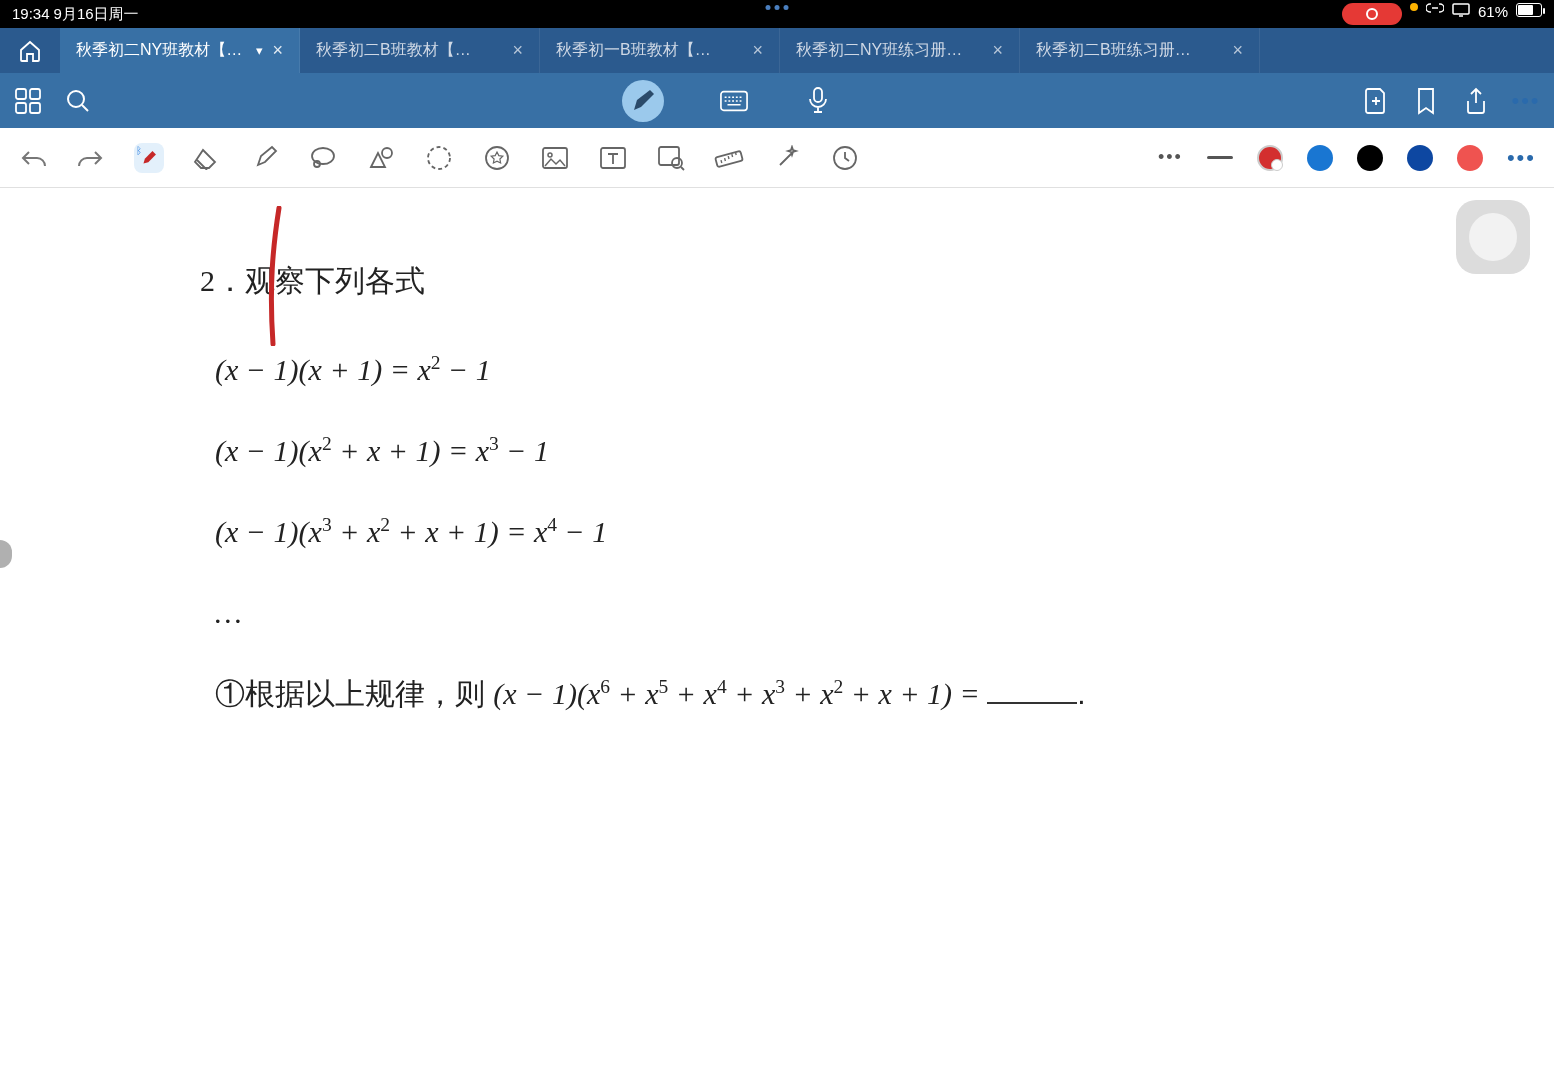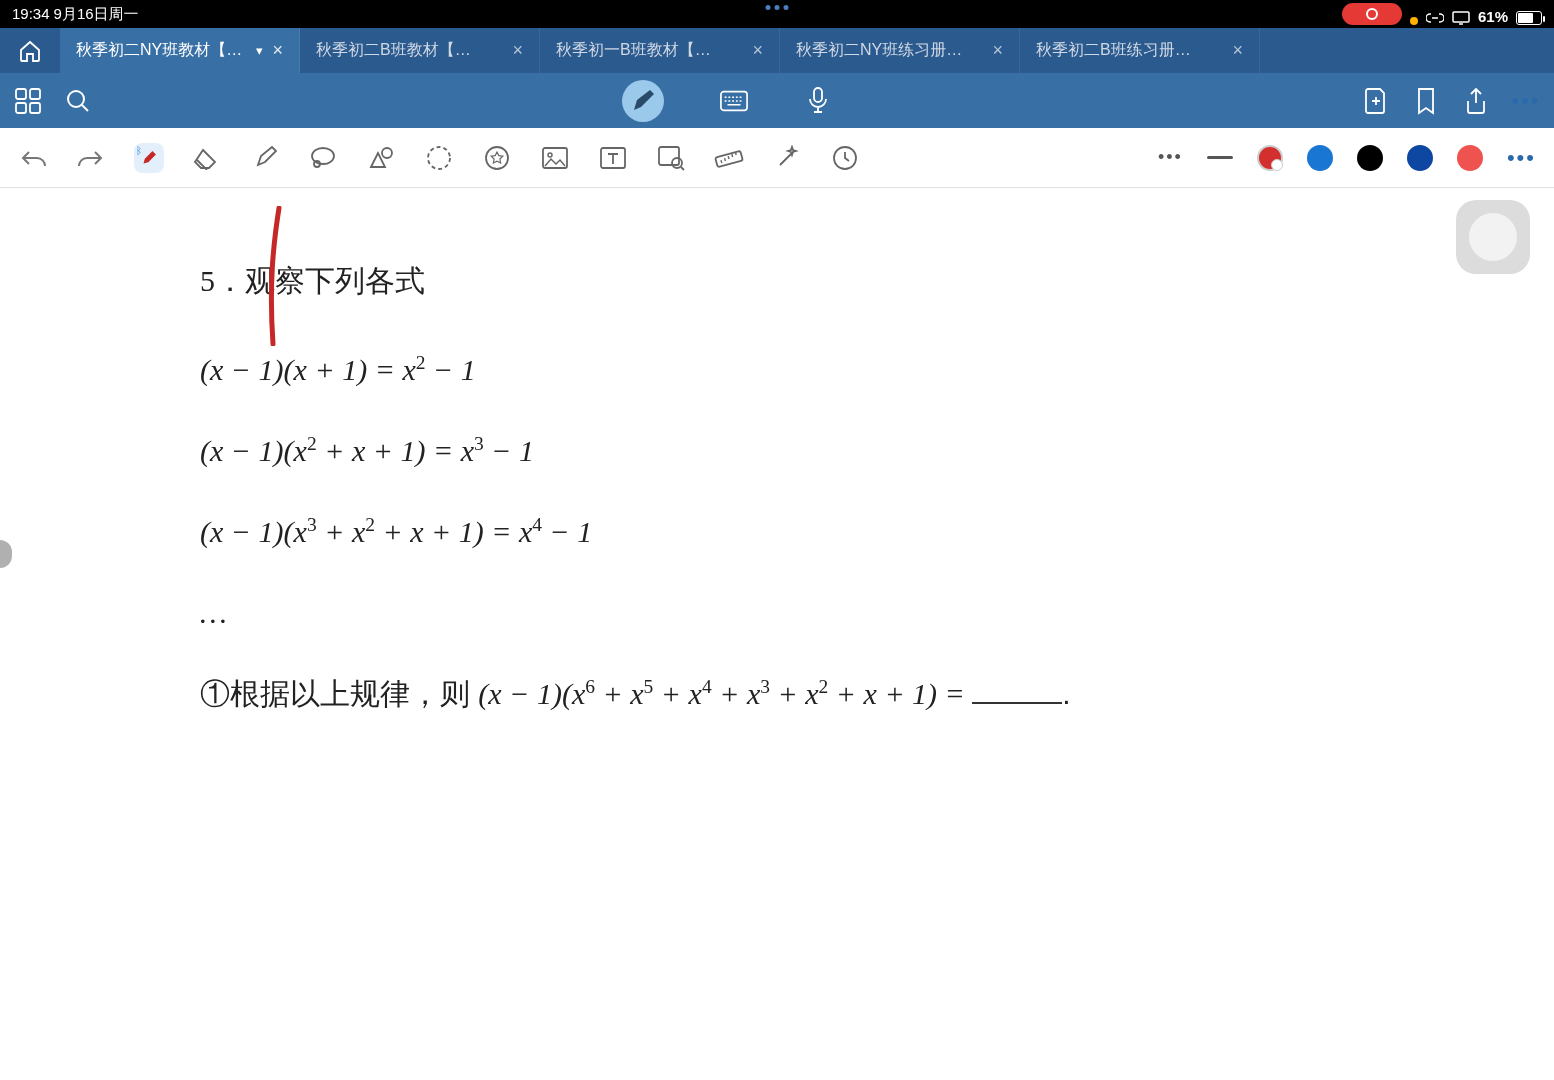--- a/index.html
+++ b/index.html
@@ -1,19 +1,19 @@
 <!DOCTYPE html>
 <html><head>
 <meta charset="utf-8">
 <style>
 * { margin: 0; padding: 0; box-sizing: border-box; }
 body { font-family: -apple-system, sans-serif; width: 1554px; height: 1080px; overflow: hidden; background: #fff; position: relative; }
 .status-bar { height: 28px; background: #000; color: #fff; display: flex; align-items: center; padding: 0 12px; font-size: 15px; justify-content: space-between; }
 .status-left { display: flex; gap: 4px; }
-.status-right { display: flex; align-items: flex-end; gap: 8px; font-weight: bold; }
+.status-right { display: flex; align-items: flex-start; gap: 8px; }
 .record-pill { background: #e53935; border-radius: 12px; width: 60px; height: 22px; display: flex; align-items: center; justify-content: center; }
 .record-dot { width: 12px; height: 12px; border: 2px solid #fff; border-radius: 50%; }
 .tiny-dot { width: 8px; height: 8px; background: #ffb300; border-radius: 50%; }
 .battery-box { width: 26px; height: 14px; border: 1.5px solid #fff; border-radius: 3px; position: relative; }
 .battery-level { position: absolute; left: 1px; top: 1px; height: 10px; width: 15px; background: #fff; border-radius: 1px; }
 .battery-tip { position: absolute; right: -4px; top: 4px; width: 2px; height: 6px; background: #fff; border-radius: 1px; }
 .system-dots { position: absolute; top: 5px; left: 50%; transform: translateX(-50%); display: flex; gap: 4px; }
 .system-dots span { width: 5px; height: 5px; border-radius: 50%; background: #4a7fbf; }
 .tab-bar { height: 45px; background: #2b5a8e; display: flex; align-items: stretch; }
 .home-btn { width: 60px; display: flex; align-items: center; justify-content: center; color: #fff; }
@@ -32,21 +32,21 @@
 .pen-tool-active { background: #e3f0fb; border-radius: 8px; padding: 6px; position: relative; }
 .pen-bt { position: absolute; top: 2px; left: 2px; color: #2a7de1; font-size: 10px; }
 .toolbar-right { margin-left: auto; display: flex; align-items: center; gap: 24px; }
 .triple-dot { color: #555; letter-spacing: 2px; font-size: 18px; }
 .line-thick { width: 26px; height: 3px; background: #555; border-radius: 2px; }
 .color-dot { width: 26px; height: 26px; border-radius: 50%; }
 .color-dot.active { border: 2px solid #ccc; position: relative; }
 .color-dot.active::after { content: ""; position: absolute; bottom: -2px; right: -2px; width: 10px; height: 10px; background: #fff; border: 1px solid #ccc; border-radius: 50%; }
 .more-menu { color: #2a6aac; font-size: 22px; letter-spacing: 2px; }
 .document { background: #fff; height: calc(100% - 28px - 45px - 55px - 60px); overflow: hidden; position: relative; padding: 70px 200px; font-family: 'Times New Roman', 'SimSun', serif; font-size: 30px; color: #222; line-height: 1.5; }
-.math-line { margin-bottom: 36px; font-style: italic; font-family: 'Times New Roman', serif; }
+.math-line { margin-bottom: 36px; font-style: italic; font-family: 'Times New Roman', serif; margin-left: 15px; }
 .heading-line { margin-bottom: 44px; font-style: normal; font-family: 'SimSun', serif; }
 .sup { font-size: 0.65em; vertical-align: super; font-style: normal; }
 .cn { font-style: normal; font-family: Liberation Sans, sans-serif; }
 .blank { display: inline-block; border-bottom: 2px solid #333; width: 90px; height: 1.1em; vertical-align: baseline; }
 .red-stroke { position: absolute; pointer-events: none; }
 .assistive { position: absolute; top: 200px; right: 24px; width: 74px; height: 74px; background: #dcdcdc; border-radius: 20px; display: flex; align-items: center; justify-content: center; }
 .assistive-inner { width: 48px; height: 48px; background: #f2f2f2; border-radius: 50%; }
 .edge-nub { position: absolute; left: 0; top: 540px; width: 12px; height: 28px; background: #b0b0b0; border-radius: 0 14px 14px 0; }
 svg { display: block; }
 </style>
@@ -267,21 +267,21 @@
     <div class="color-dot active" style="background:#d32f2f"></div>
     <div class="color-dot" style="background:#1976d2"></div>
     <div class="color-dot" style="background:#000"></div>
     <div class="color-dot" style="background:#0d47a1"></div>
     <div class="color-dot" style="background:#ef5350"></div>
     <span class="more-menu">•••</span>
   </div>
 </div>
 
 <div class="document">
-  <div class="heading-line">5．观察下列各式</div>
+  <div class="heading-line">2．观察下列各式</div>
   <div class="math-line">(<i>x</i> − 1)(<i>x</i> + 1) = <i>x</i><span class="sup">2</span> − 1</div>
   <div class="math-line">(<i>x</i> − 1)(<i>x</i><span class="sup">2</span> + <i>x</i> + 1) = <i>x</i><span class="sup">3</span> − 1</div>
   <div class="math-line">(<i>x</i> − 1)(<i>x</i><span class="sup">3</span> + <i>x</i><span class="sup">2</span> + <i>x</i> + 1) = <i>x</i><span class="sup">4</span> − 1</div>
   <div class="math-line">…</div>
   <div class="math-line" style="margin-top:24px"><span class="cn">①根据以上规律，则 </span>(<i>x</i> − 1)(<i>x</i><span class="sup">6</span> + <i>x</i><span class="sup">5</span> + <i>x</i><span class="sup">4</span> + <i>x</i><span class="sup">3</span> + <i>x</i><span class="sup">2</span> + <i>x</i> + 1) = <span class="blank"></span><span class="cn">.</span></div>
 
   <svg class="red-stroke" style="left:263px; top:18px;" width="26" height="140" viewBox="0 0 26 140">
     <path d="M16 2 C 10 40, 6 80, 10 138" stroke="#c62828" stroke-width="5" fill="none" stroke-linecap="round"></path>
   </svg>
 </div>

